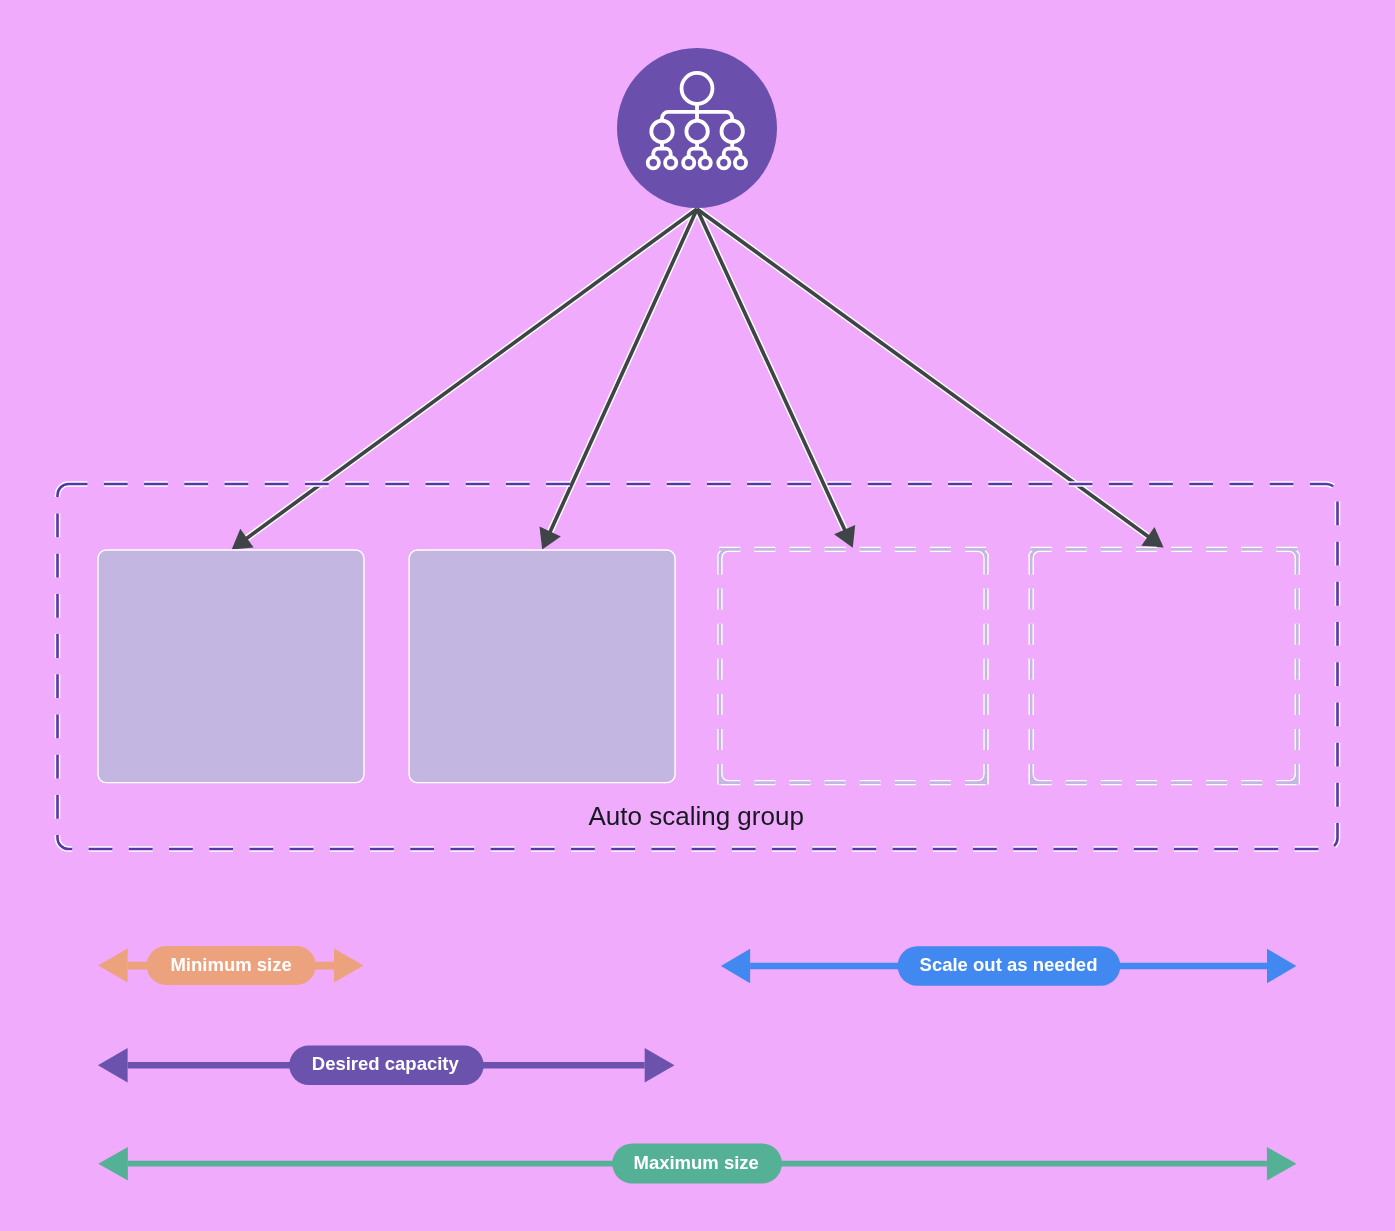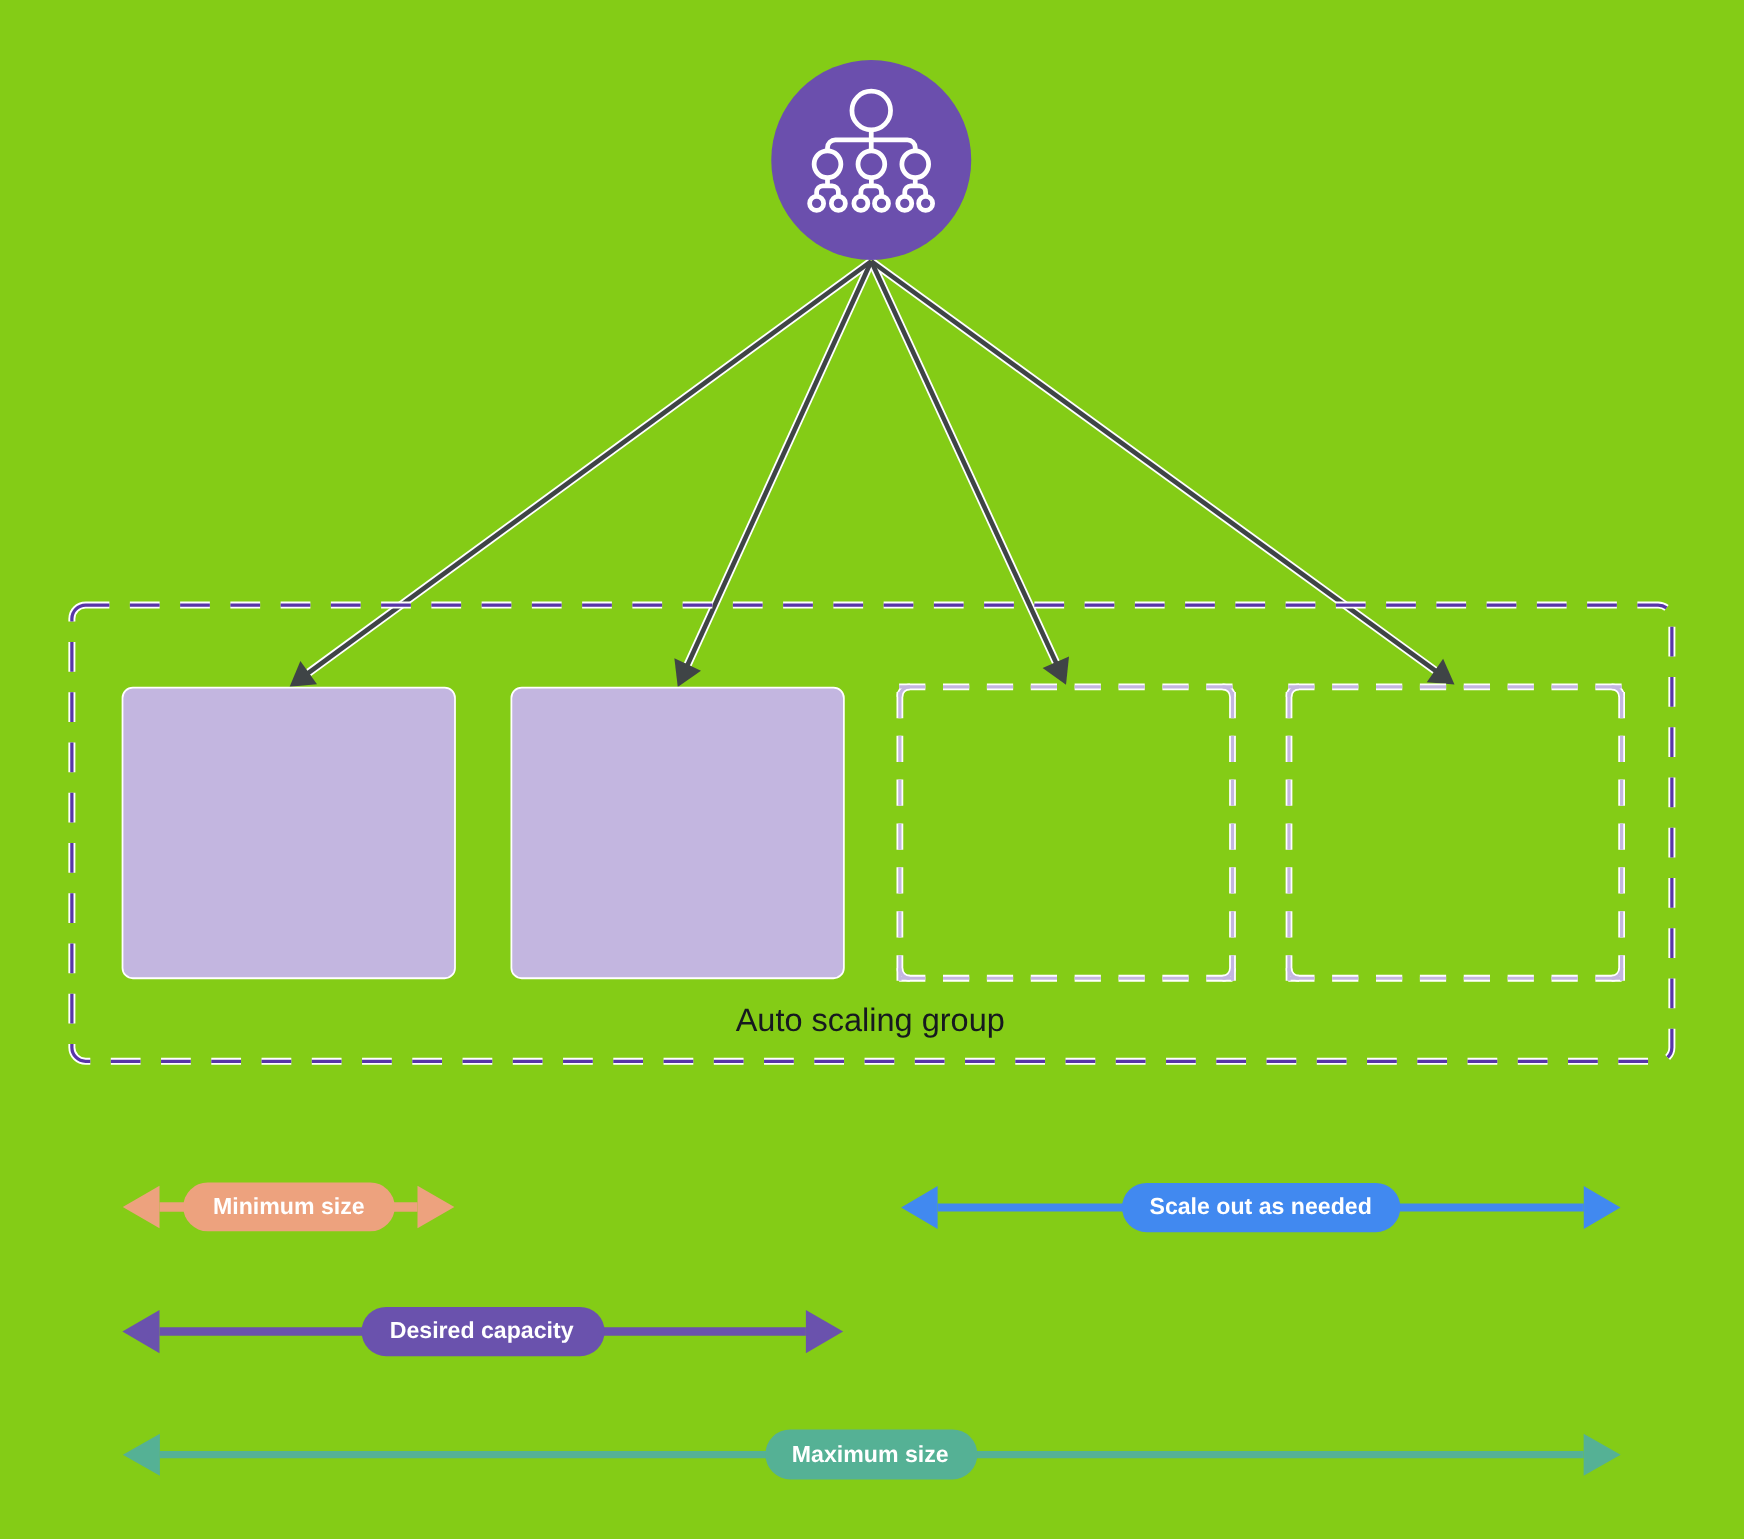--- a/index.html
+++ b/index.html
@@ -1,17 +1,17 @@
 <!DOCTYPE html>
 <html><head>
 <meta charset="utf-8">
 <style>
   html,body{margin:0;padding:0;}
   body{width:1395px;height:1231px;background:#fafafa;font-family:"Liberation Sans",sans-serif;overflow:hidden;}
-  #stage{position:relative;width:1395px;height:1231px;background:#84cc16;}
+  #stage{position:relative;width:1395px;height:1231px;background:#f0abfc;}
   .layer{position:absolute;left:0;top:0;width:1395px;height:1231px;transform:translateZ(0);}
   .grp-label{font-size:26px;fill:#16191f;}
   
   .meas-label{font-size:18.5px;font-weight:bold;fill:#ffffff;dominant-baseline:alphabetic;}
 </style>
 </head>
 <body>
 
 <div id="stage">
 

